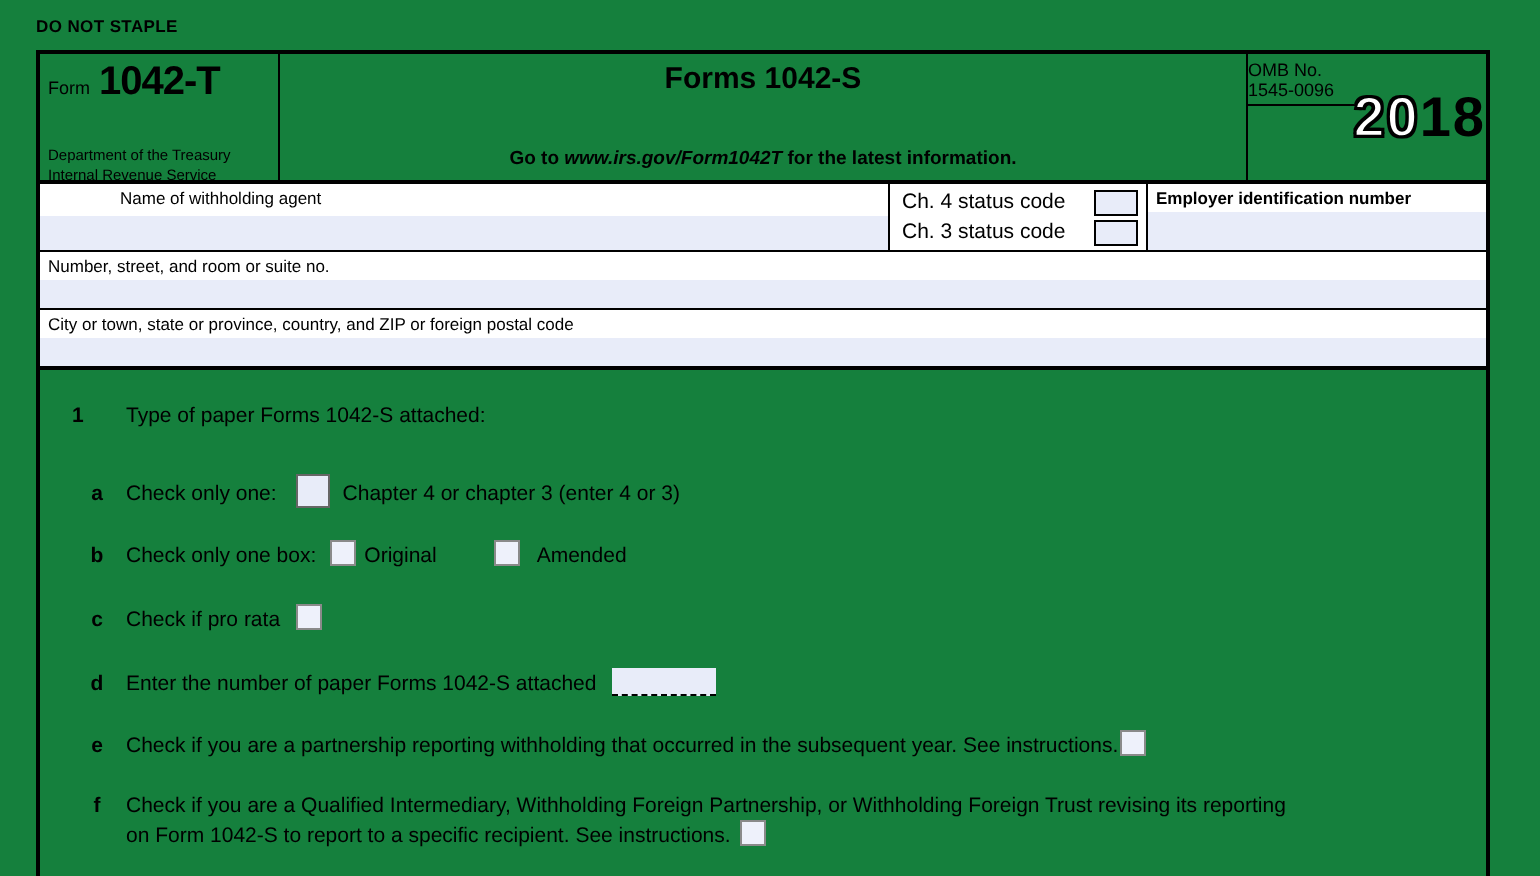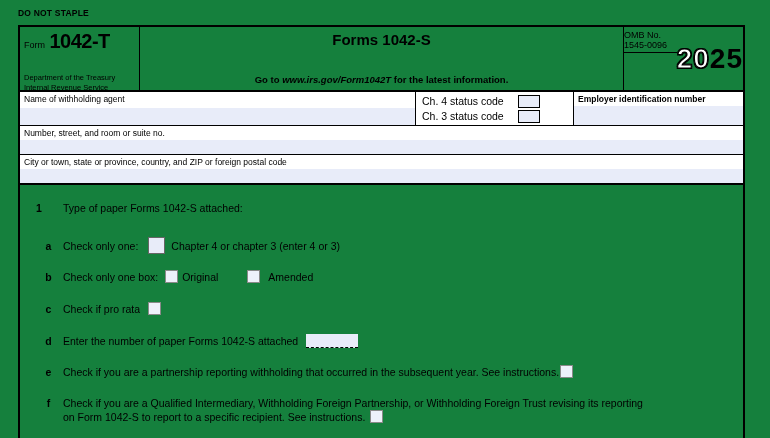--- a/index.html
+++ b/index.html
@@ -28,27 +28,27 @@
   #year-box { flex:1; display:flex; align-items:center; justify-content:center; font-size:28px; font-weight:bold; letter-spacing:1px; }
   .year-outline { color:#fff; -webkit-text-stroke:1.2px #000; text-shadow:-1px -1px 0 #000, 1px -1px 0 #000, -1px 1px 0 #000, 1px 1px 0 #000; }
   .year-solid { color:#000; }
 
   
   .frow { left:18px; width:727px; border-left:2px solid #000; border-right:2px solid #000; border-bottom:1.5px solid #000; background:#fff; }
   #name-row { top:92px; height:34px; display:flex; }
   .flabel { font-size:8.5px; padding:2px 4px 0; }
   .flabel.bold { font-weight:bold; }
   .fill { position:absolute; left:0; right:0; bottom:0; background:#e8ecf9; }
-  #name-cell { flex:1; position:relative; }
+  #name-cell { flex:1; position:relative;padding-left:36px; }
   #name-cell .fill { height:17px; }
   #status-cell { width:129px; border-left:1.5px solid #000; padding:2px 4px 2px 6px; display:flex; flex-direction:column; justify-content:space-between; }
   .status-line { display:flex; align-items:center; justify-content:space-between; height:14px; }
   .status-line .stxt { font-size:10.5px; }
   .sbox { width:22px; height:13px; border:1px solid #000; background:#e8ecf9; }
-  #ein-cell { width:170px; border-left:1.5px solid #000; position:relative;margin-left:29px; }
+  #ein-cell { width:170px; border-left:1.5px solid #000; position:relative; }
   #ein-cell .fill { height:19px; }
   #street-row { top:126px; height:29px; position:absolute; }
   #street-row .fill { height:14px; }
   #city-row { top:155px; height:30px; position:absolute; border-bottom:2px solid #000; }
   #city-row .fill { height:14px; }
 
   
   #body { left:18px; top:185px; width:727px; height:253px; border-left:2px solid #000; border-right:2px solid #000; }
   .item { position:absolute; left:14px; font-size:10.5px; line-height:14px; white-space:nowrap; }
   .ltr { display:inline-block; width:29px; font-weight:bold; text-align:center; }
@@ -94,21 +94,21 @@
         <div class="title-line">Forms 1042-S</div>
       </div>
       <div class="goto-line">
         <span>Go to </span><span class="url">www.irs.gov/Form1042T</span><span> for the latest information.</span>
       </div>
     </div>
     <div id="omb-cell">
       <div id="omb-box">OMB No. 1545-0096</div>
       <div id="year-box">
         <span class="year-outline">20</span>
-          <span class="year-solid">25</span>
+          <span class="year-solid">18</span>
       </div>
     </div>
   </div>
 
   <div id="name-row" class="abs frow">
     <div id="name-cell">
       <div class="flabel">Name of withholding agent</div>
       <div class="fill"></div>
     </div>
     <div id="status-cell">

